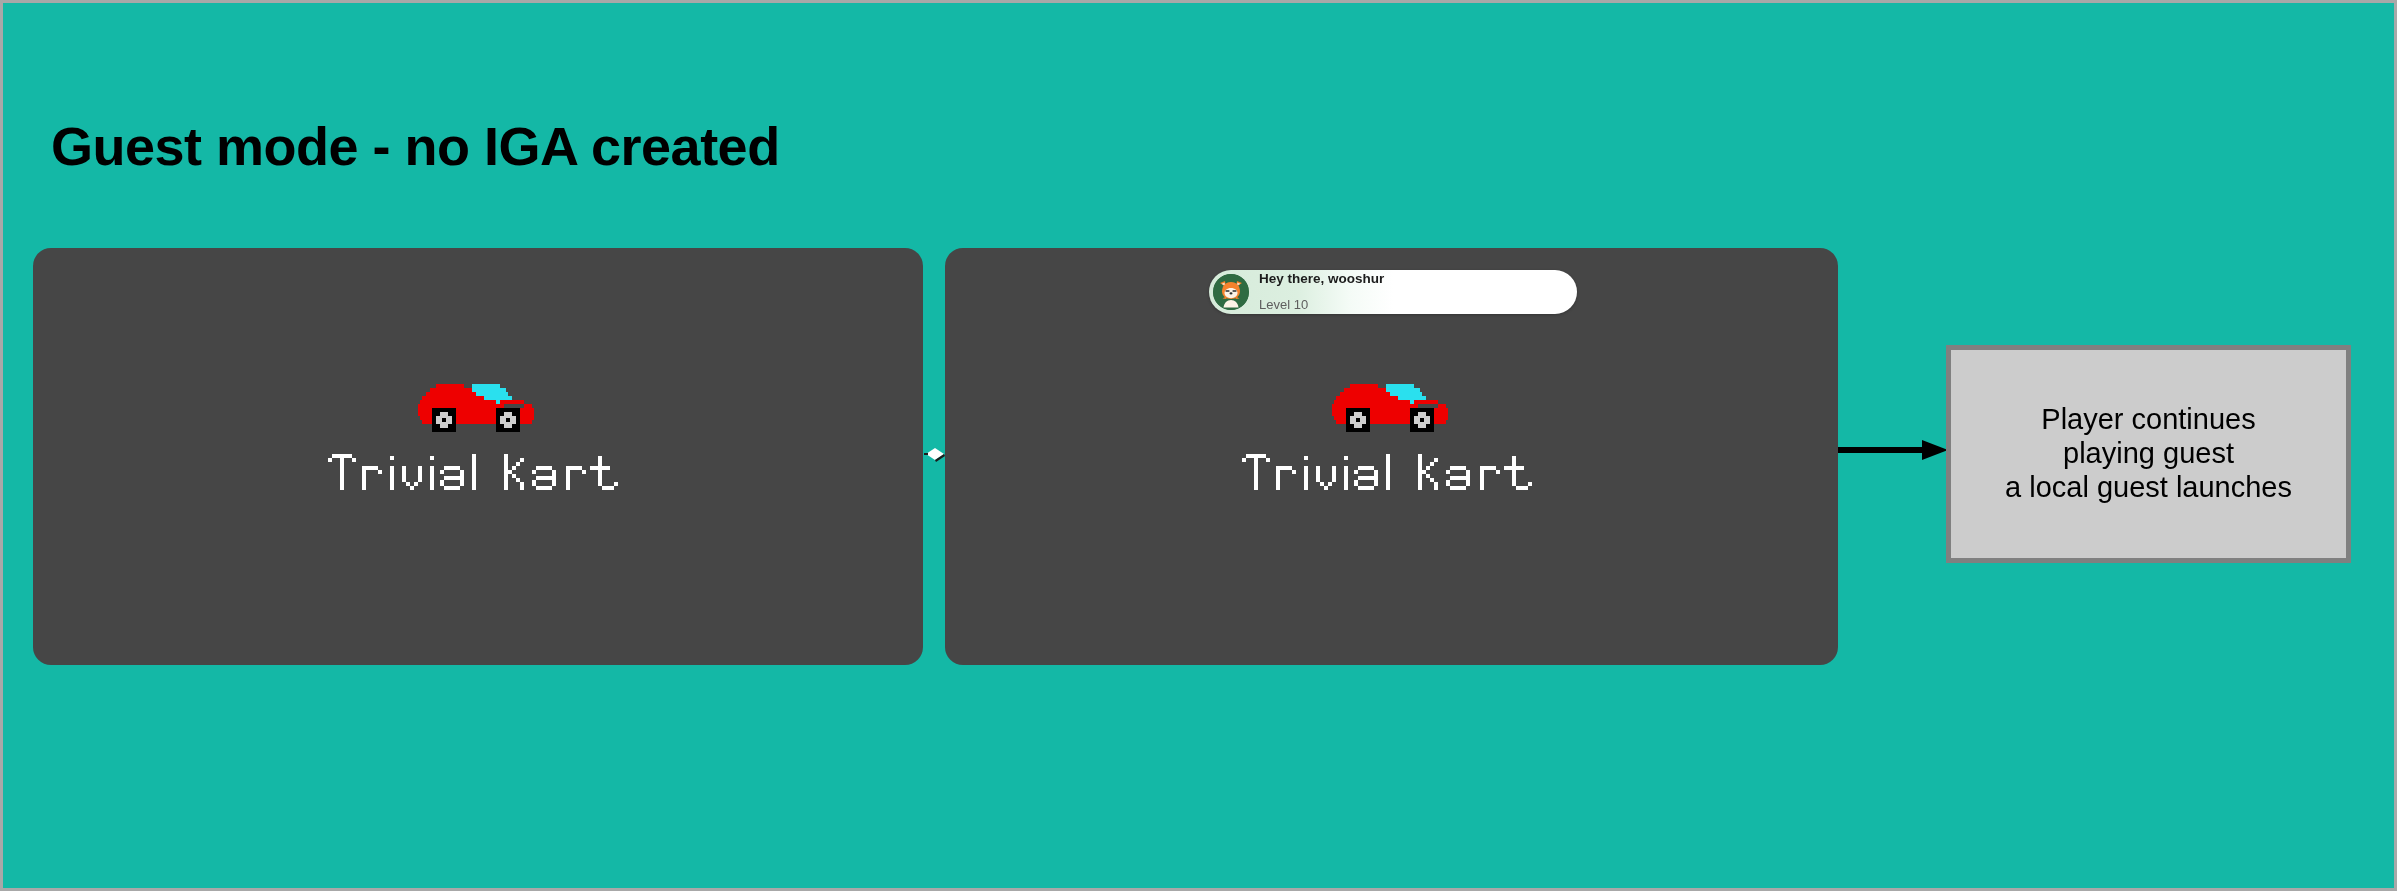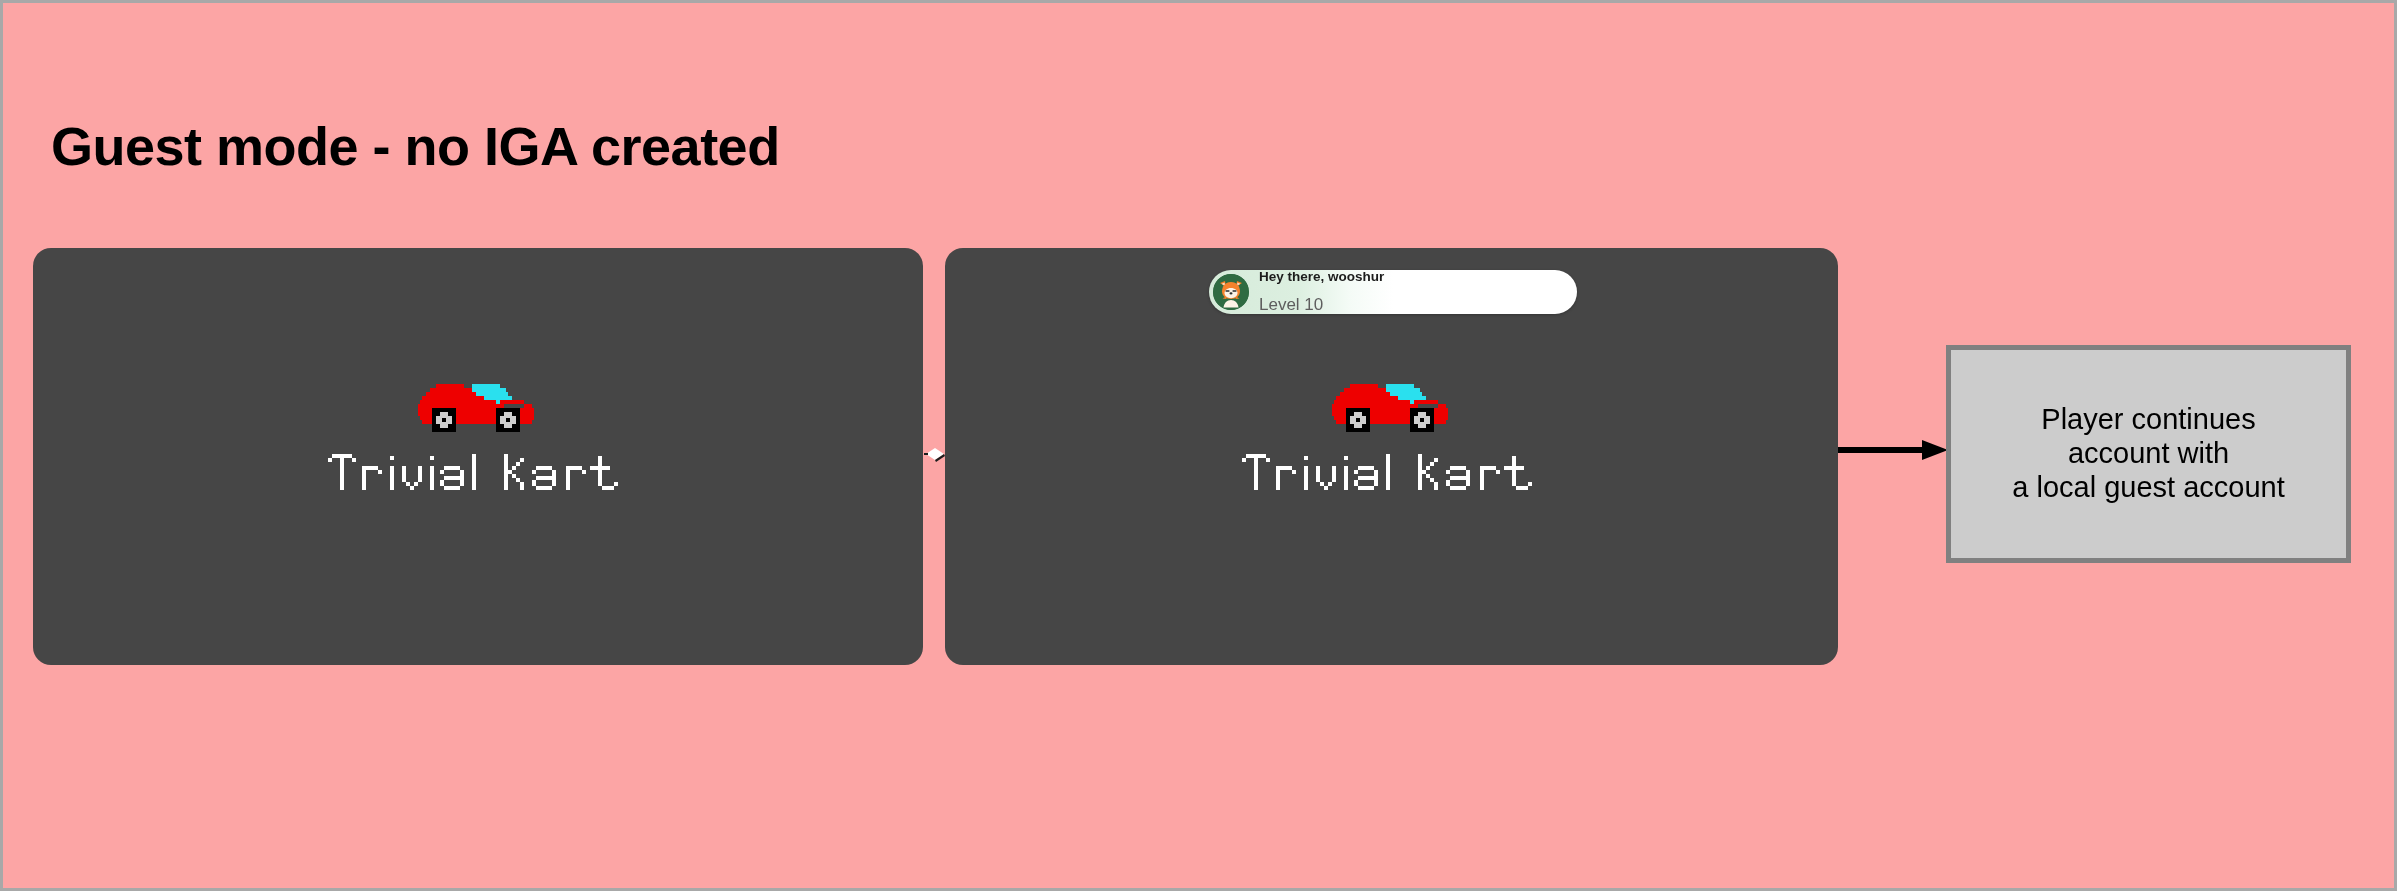--- a/index.html
+++ b/index.html
@@ -7,21 +7,21 @@
     padding: 0;
     background: #c8c8c8;
   }
   body {
     font-family: "Liberation Sans", sans-serif;
   }
   #canvas {
     position: relative;
     width: 2397px;
     height: 891px;
-    background: #fca5a5;
+    background: #14b8a6;
     box-sizing: border-box;
     border: 3px solid #a8a8a8;
     overflow: hidden;
   }
 
   
   #title {
     position: absolute;
     left: 48px;
     top: 112px;
@@ -99,21 +99,21 @@
     justify-content: center;
     line-height: 1.05;
   }
   #pgs-greeting {
     font-size: 13.5px;
     font-weight: bold;
     color: #1c1c1c;
     white-space: nowrap;
   }
   #pgs-level {
-    font-size: 17px;
+    font-size: 13px;
     color: #5e5e5e;
     margin-top: 12px;
     white-space: nowrap;
   }
 
   
   #panel-connector {
     position: absolute;
     left: 921px;
     top: 442px;
@@ -430,18 +430,18 @@
 
   <div id="flow-arrow">
     <svg width="112" height="30" viewBox="0 0 112 30" xmlns="http://www.w3.org/2000/svg">
       <rect x="0" y="12" width="88" height="6" fill="#000000"></rect>
       <polygon points="84,5 110,15 84,25" fill="#000000"></polygon>
     </svg>
   </div>
 
   <div id="result-box">
     <span class="line">Player continues</span>
-    <span class="line">account with</span>
-    <span class="line">a local guest account</span>
+    <span class="line">playing guest</span>
+    <span class="line">a local guest launches</span>
   </div>
 
 
 </div>
 
 </body></html>

